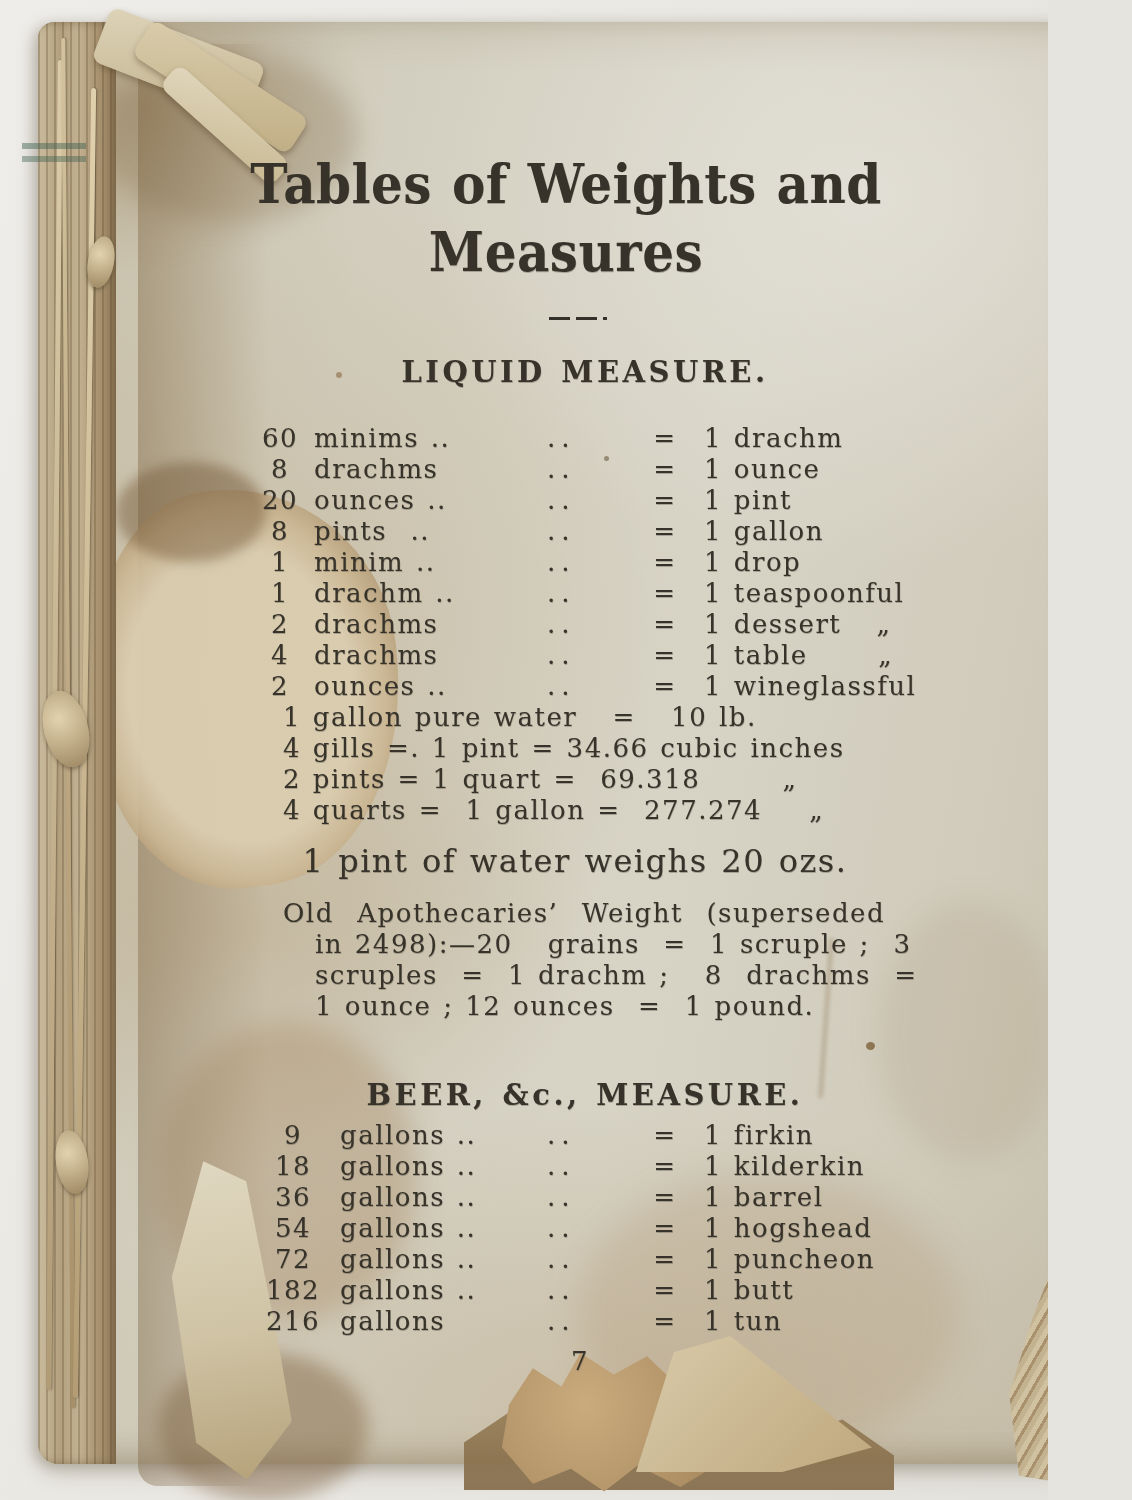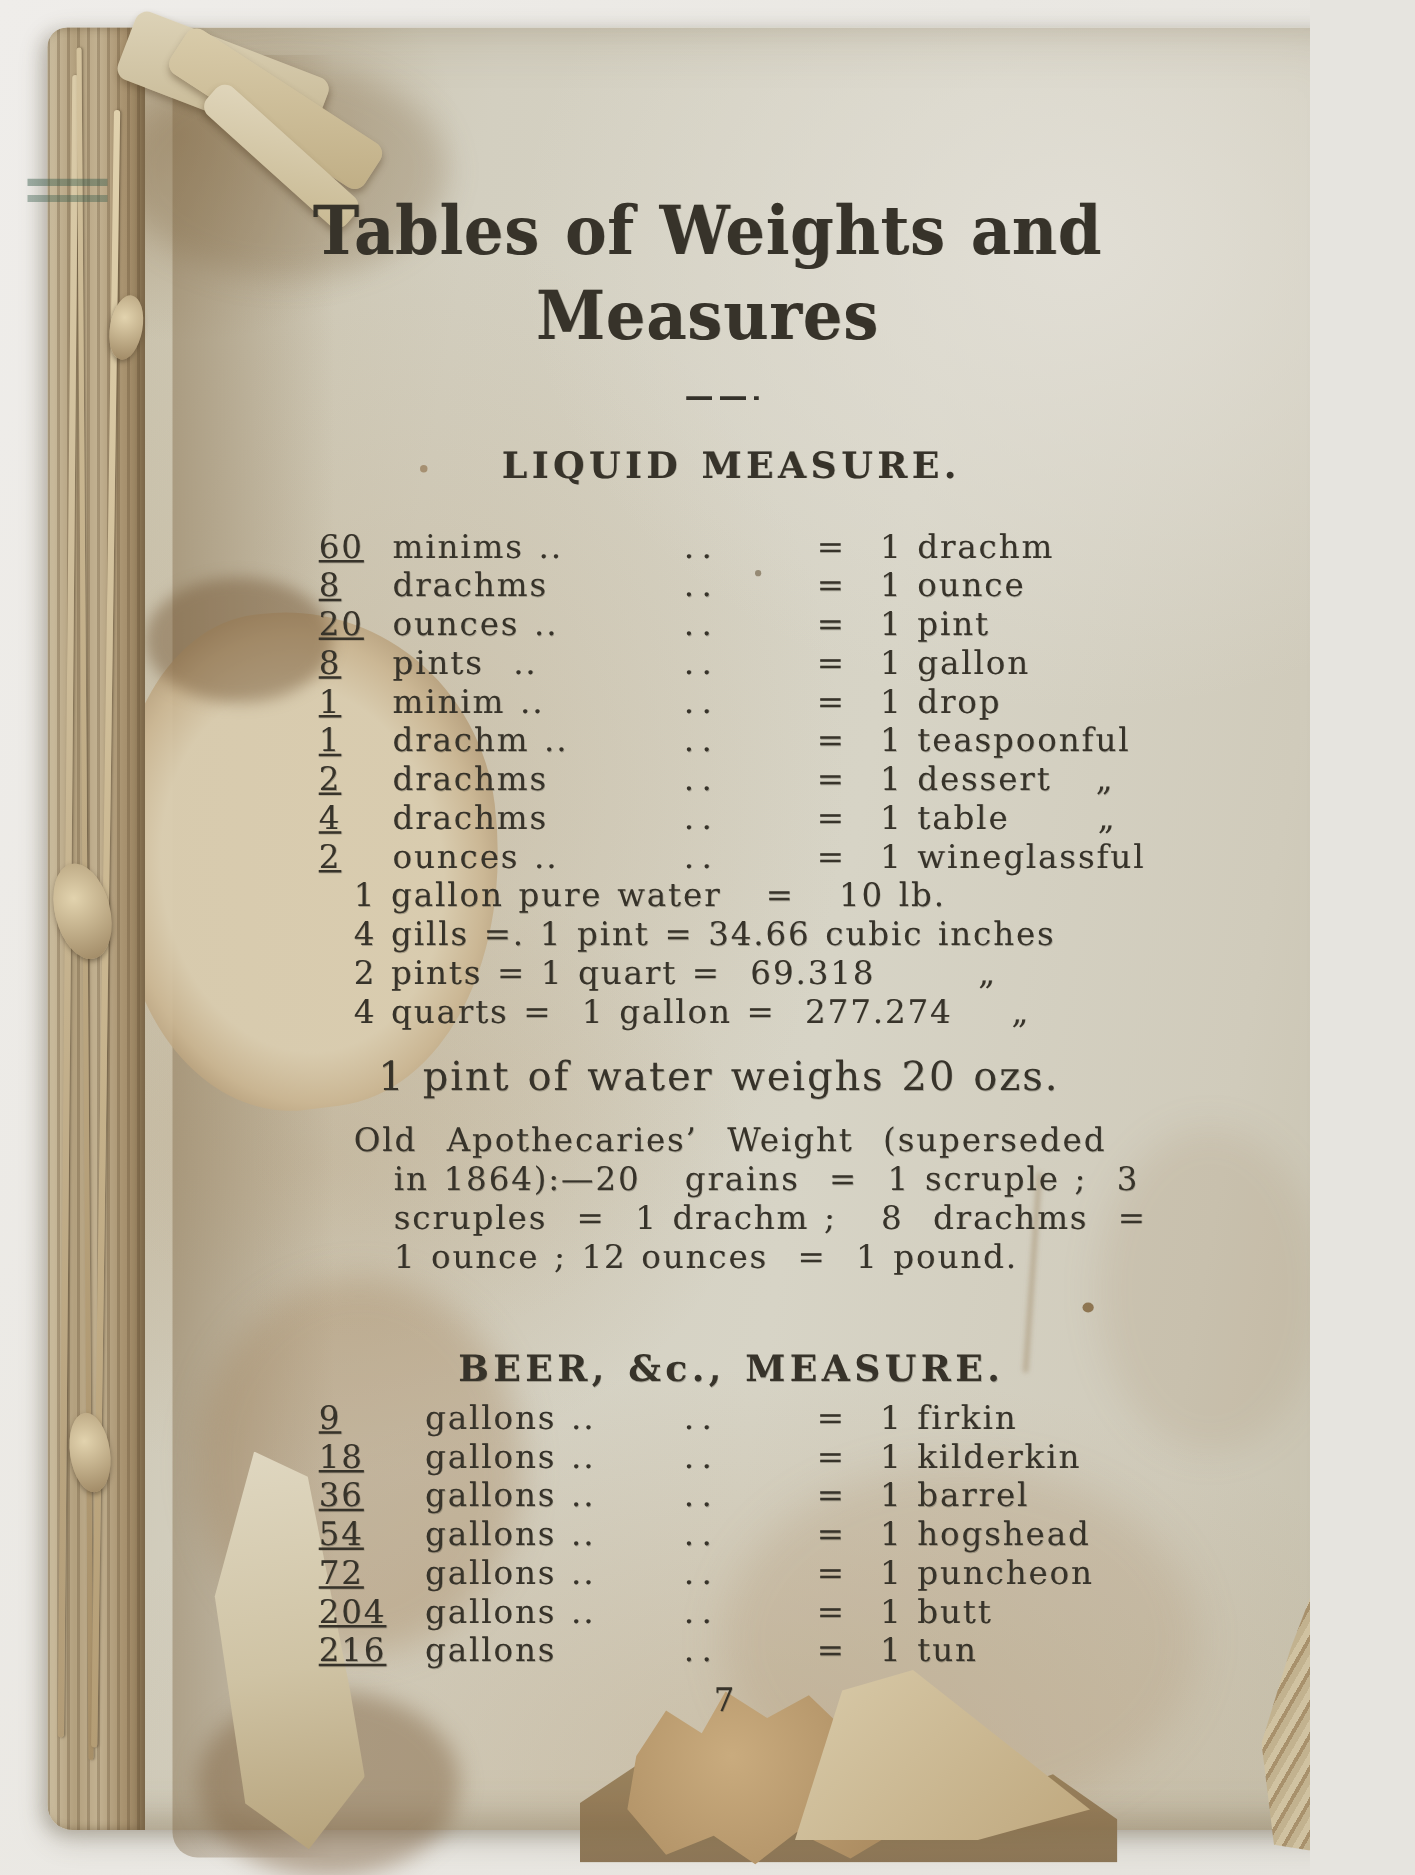--- a/index.html
+++ b/index.html
@@ -83,21 +83,21 @@
   .divider{left:549px;top:317px;width:58px;height:3px;
     background:repeating-linear-gradient(90deg,#34312a 0 21px,transparent 21px 27px);}
   .sec-head{width:600px;left:285px;text-align:center;font-size:29px;font-weight:700;letter-spacing:3.5px;}
   .liquid-head{top:355px;}
   .beer-head{top:1078px;}
   .rows{width:680px;font-size:26px;}
   .liquid-rows{left:255px;top:423px;}
   .beer-rows{left:255px;top:1120px;}
   .mrow{display:flex;height:31px;}
   .mrow span{white-space:pre;}
-  .q{width:50px;text-align:left;text-decoration:underline;}
+  .q{width:50px;text-align:center;}
   .u{width:200px;padding-left:9px;}
   .d{width:90px;padding-left:33px;letter-spacing:6px;}
   .eq{width:56px;text-align:center;}
   .r{padding-left:11px;text-align:right;}
   .beer-rows .q{width:76px;}
   .beer-rows .u{width:174px;}
   .iline{height:31px;white-space:pre;padding-left:28px;}
   .note{left:255px;top:842px;width:640px;text-align:center;font-size:32px;}
   .apoth{left:283px;top:898px;font-size:26px;line-height:31px;}
   .aline{white-space:pre;}
@@ -219,21 +219,21 @@
       <div class="iline">1 gallon pure water   =   10 lb.</div>
       <div class="iline">4 gills =. 1 pint = 34.66 cubic inches</div>
       <div class="iline">2 pints = 1 quart =  69.318       „</div>
       <div class="iline">4 quarts =  1 gallon =  277.274    „</div>
     </div>
 
     <div class="abs note">1 pint of water weighs 20 ozs.</div>
 
     <div class="abs apoth">
       <div class="aline">Old  Apothecaries’  Weight  (superseded</div>
-      <div class="aline ind">in 1864):—20   grains  =  1 scruple ;  3</div>
+      <div class="aline ind">in 2498):—20   grains  =  1 scruple ;  3</div>
       <div class="aline ind">scruples  =  1 drachm ;   8  drachms  =</div>
       <div class="aline ind">1 ounce ; 12 ounces  =  1 pound.</div>
     </div>
 
     <div class="abs sec-head beer-head">BEER, &amp;c., MEASURE.</div>
 
     <div class="abs rows beer-rows">
       <div class="mrow">
           <span class="q">9</span>
           <span class="u">gallons ..</span>
@@ -263,21 +263,21 @@
           <span class="r">1 hogshead</span>
         </div>
       <div class="mrow">
           <span class="q">72</span>
           <span class="u">gallons ..</span>
           <span class="d">..</span>
           <span class="eq">=</span>
           <span class="r">1 puncheon</span>
         </div>
       <div class="mrow">
-          <span class="q">204</span>
+          <span class="q">182</span>
           <span class="u">gallons ..</span>
           <span class="d">..</span>
           <span class="eq">=</span>
           <span class="r">1 butt</span>
         </div>
       <div class="mrow">
           <span class="q">216</span>
           <span class="u">gallons</span>
           <span class="d">..</span>
           <span class="eq">=</span>

